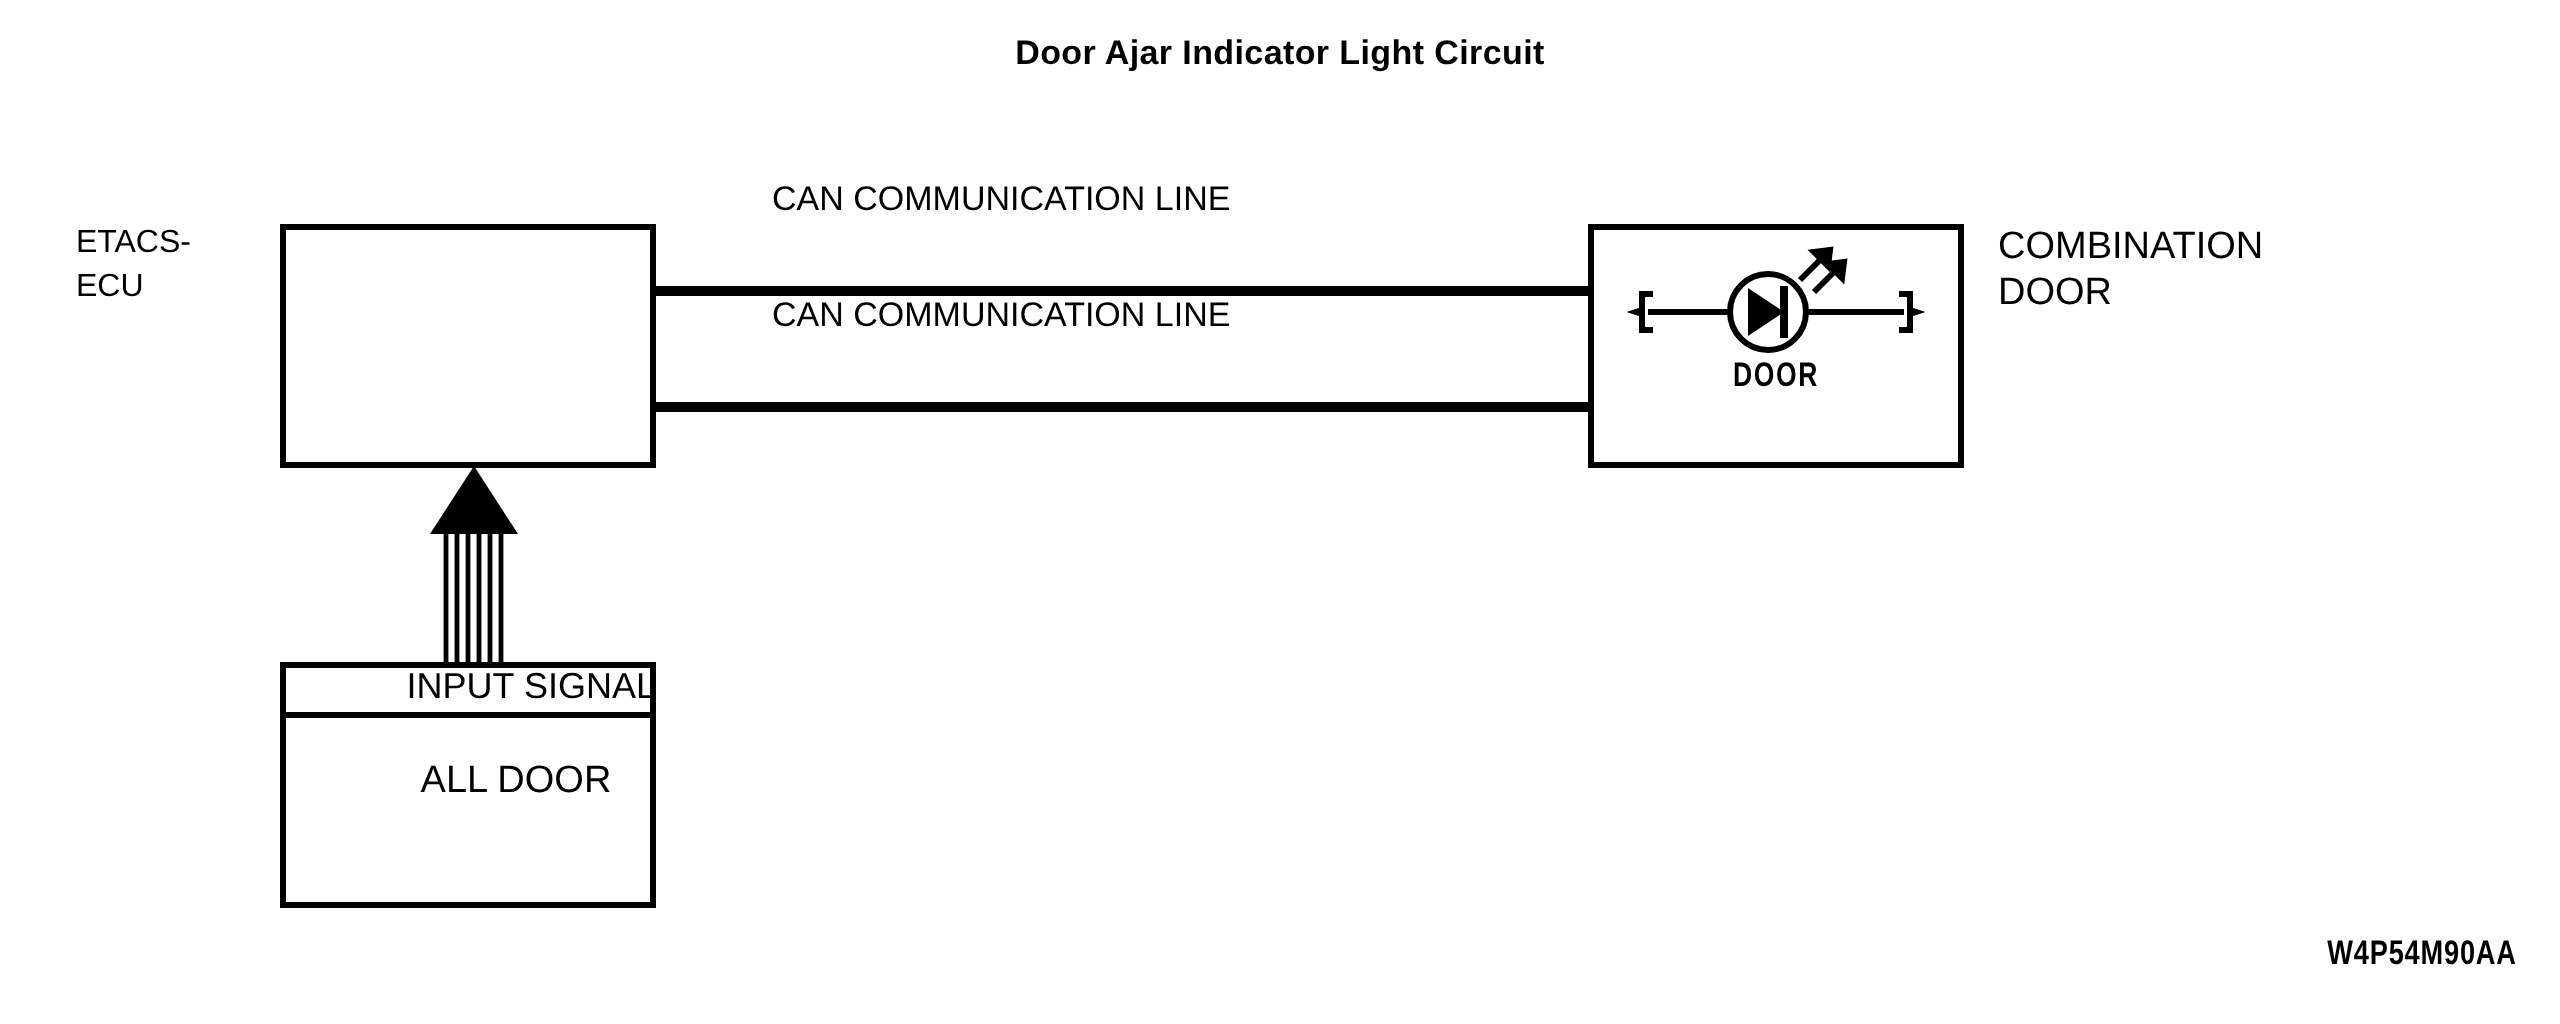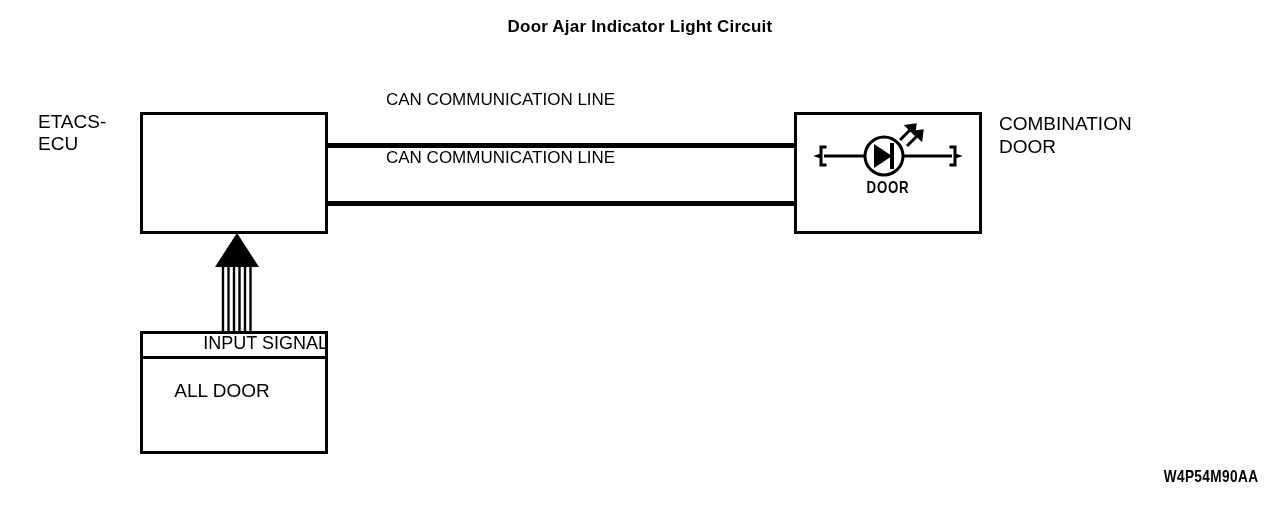--- a/index.html
+++ b/index.html
@@ -45,21 +45,21 @@
     left: 140px;
     top: 112px;
     width: 188px;
     height: 122px;
   }
   #ecu-label {
     position: absolute;
     left: 38px;
     top: 111px;
     width: 100px;
-    font-size: 19px;
+    font-size: 16px;
     line-height: 22px;
     letter-spacing: 0px;
   }
   
   .can-line {
     position: absolute;
     height: 5px;
     background: #000;
   }
   #can-h-line { left: 327px; top: 143px; width: 469px; }
@@ -134,26 +134,27 @@
     height: 28px;
     box-sizing: border-box;
     border-bottom: 3px solid #000;
     text-align: right;
     font-size: 18px;
     line-height: 25px;
     white-space: nowrap;
   }
   #switches-label {
     position: absolute;
-    left: 128px;
+    left: 140px;
     top: 378px;
     width: 188px;
     text-align: center;
     font-size: 19px;
     line-height: 25px;
+    padding-left: 24px;
   }
 
   
   #part-number {
     position: absolute;
     right: 22px;
     top: 467px;
     font-size: 17px;
     font-weight: bold;
     font-family: "Liberation Sans Narrow", "Liberation Sans", sans-serif;

